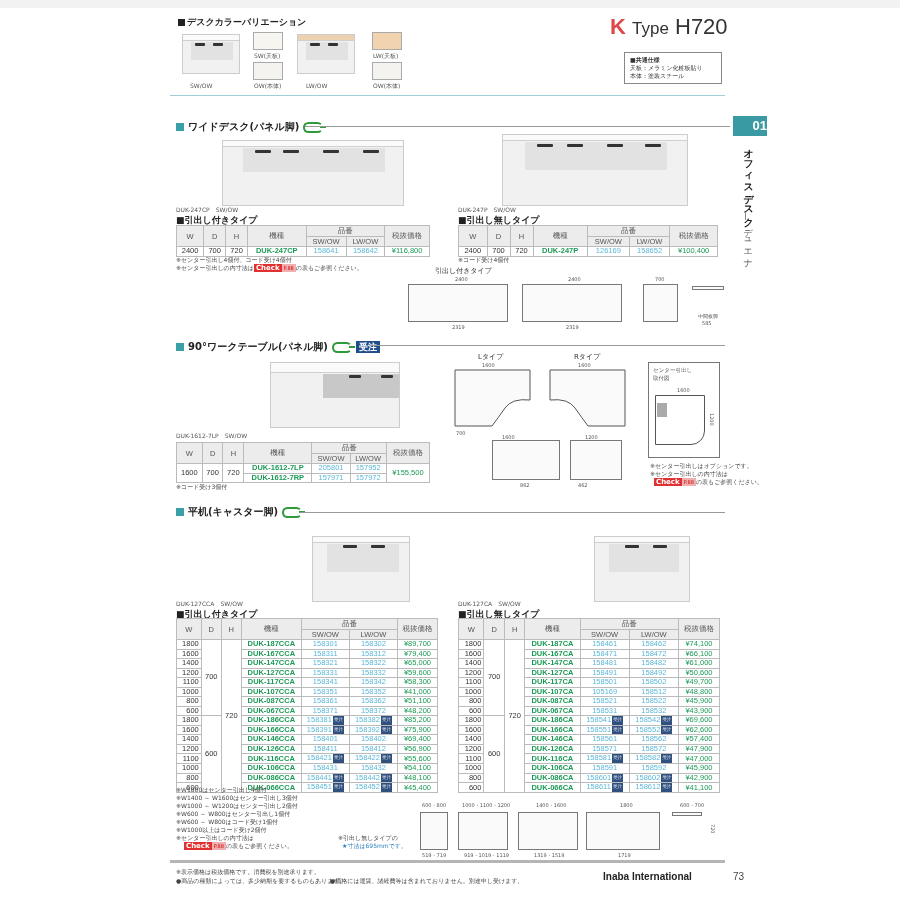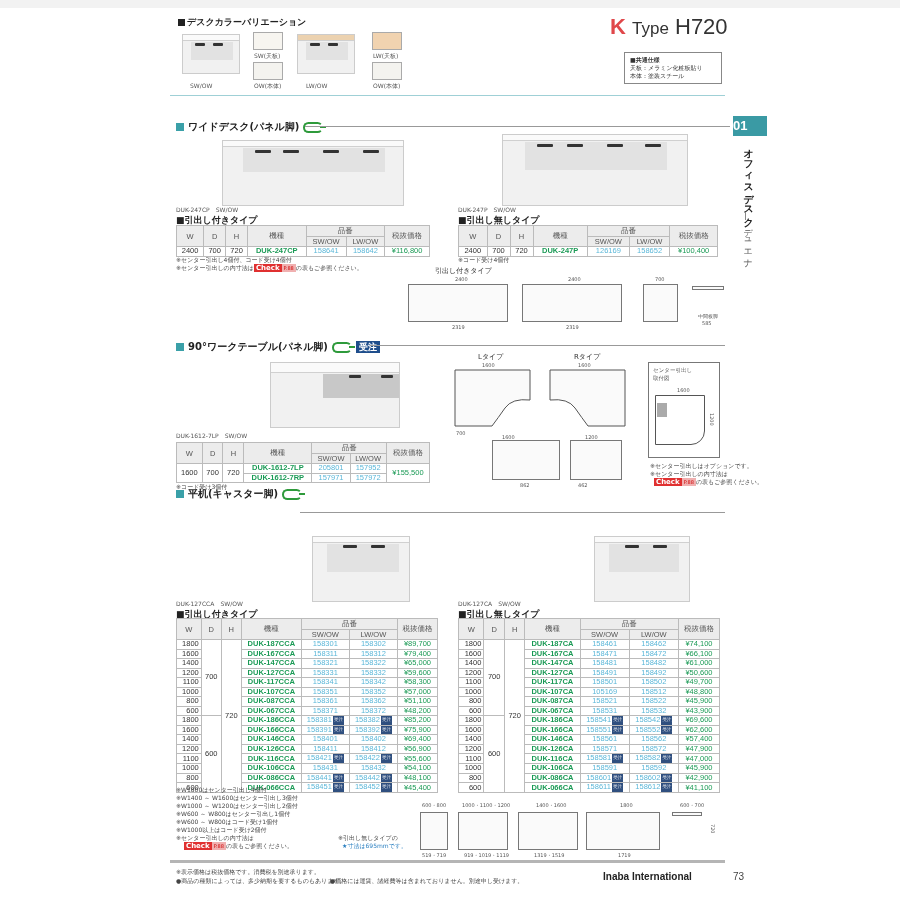--- a/index.html
+++ b/index.html
@@ -28,21 +28,21 @@
 table.pt th{background:#ececec;color:#555;font-weight:normal;border:1px solid #bbb;padding:0 2px;text-align:center}
 table.pt td{border:1px solid #bbb;padding:0 2px;line-height:8.5px;text-align:center}
 table.pt td.model{color:#1a9a55;font-weight:bold}
 table.pt td.code{color:#5bb7d8}
 table.pt td.price{color:#1a9a55;font-weight:normal}
 table.pt td.num{text-align:right}
 .tag{display:inline-block;background:#2f4f7f;color:#fff;font-size:4.5px;padding:0 1px;margin-left:1px;vertical-align:middle}
 .note{font-size:6px;color:#444;line-height:8px;white-space:nowrap}
 .check{display:inline-block;background:#e03030;color:#fff;font-weight:bold;font-size:7px;padding:0 2px;vertical-align:middle}
 .check-p{display:inline-block;background:#f0b0b0;color:#c00;font-size:5px;padding:0 2px;vertical-align:middle}
-.side-tab{background:#3a9aa4;color:#fff;font-weight:bold;font-size:13px;text-align:left;font-family:"Liberation Sans",sans-serif}
+.side-tab{background:#3a9aa4;color:#fff;font-weight:bold;font-size:13px;text-align:right;font-family:"Liberation Sans",sans-serif}
 .vtext{writing-mode:vertical-rl;font-size:10px;font-weight:bold;color:#222}
 .vtext2{writing-mode:vertical-rl;font-size:9px;color:#555}
 .dia{border:1px solid #777;background:#fafafa}
 .diag-label{font-size:7px;color:#333;white-space:nowrap}
 .dim{font-size:5px;color:#555;white-space:nowrap}
 .footer-note{font-size:6px;color:#444;white-space:nowrap}
 .brand{font-size:10px;font-weight:bold;color:#222;font-family:"Liberation Sans",sans-serif}
 .pageno{font-size:10px;color:#444;font-family:"Liberation Sans",sans-serif}
 </style>
 </head>
@@ -259,21 +259,21 @@
   <div class="dim" style="position:absolute;left:4px;top:12px;font-size:5.5px">取付図</div>
   <div class="dim" style="position:absolute;left:28px;top:24px">1600</div>
   <div style="position:absolute;left:6px;top:32px;width:50px;height:50px;border:1px solid #555;border-radius:0 0 14px 0"></div>
   <div style="position:absolute;left:8px;top:40px;width:10px;height:14px;background:#aaa"></div>
   <div class="dim" style="position:absolute;left:60px;top:50px;writing-mode:vertical-rl">1200</div>
 </div>
 <div class="abs note" style="left:650px;top:462px">※センター引出しはオプションです。</div>
 <div class="abs note" style="left:650px;top:470px">※センター引出しの内寸法は</div>
 <div class="abs note" style="left:654px;top:478px"><span class="check">Check</span><span class="check-p">P.88</span><span>の表もご参照ください。</span></div>
 
-<div class="abs sec-title" style="left:176px;top:487px">
+<div class="abs sec-title" style="left:176px;top:505px">
     <span class="sq"></span>
     <span>平机(キャスター脚)</span>
     <span class="g-icon"></span>
   </div>
 <div class="abs hline" style="left:300px;top:512px;width:425px"></div>
 
 <div class="abs desk" style="left:312px;top:536px;width:98px;height:66px">
   <div class="top"></div>
   <div class="panel" style="left:14px;top:7px;width:72px;height:28px"></div>
   <div class="handle" style="left:30px;top:8px;width:14px"></div>
@@ -342,21 +342,21 @@
         <td class="model">DUK-117CCA</td>
         <td class="code">158341</td>
         <td class="code">158342</td>
         <td class="price">¥58,300</td>
       </tr>
       <tr>
         <td class="num">1000</td>
         <td class="model">DUK-107CCA</td>
         <td class="code">158351</td>
         <td class="code">158352</td>
-        <td class="price">¥57,000</td>
+        <td class="price">¥41,000</td>
       </tr>
       <tr>
         <td class="num">800</td>
         <td class="model">DUK-087CCA</td>
         <td class="code">158361</td>
         <td class="code">158362</td>
         <td class="price">¥51,100</td>
       </tr>
       <tr>
         <td class="num">600</td>

